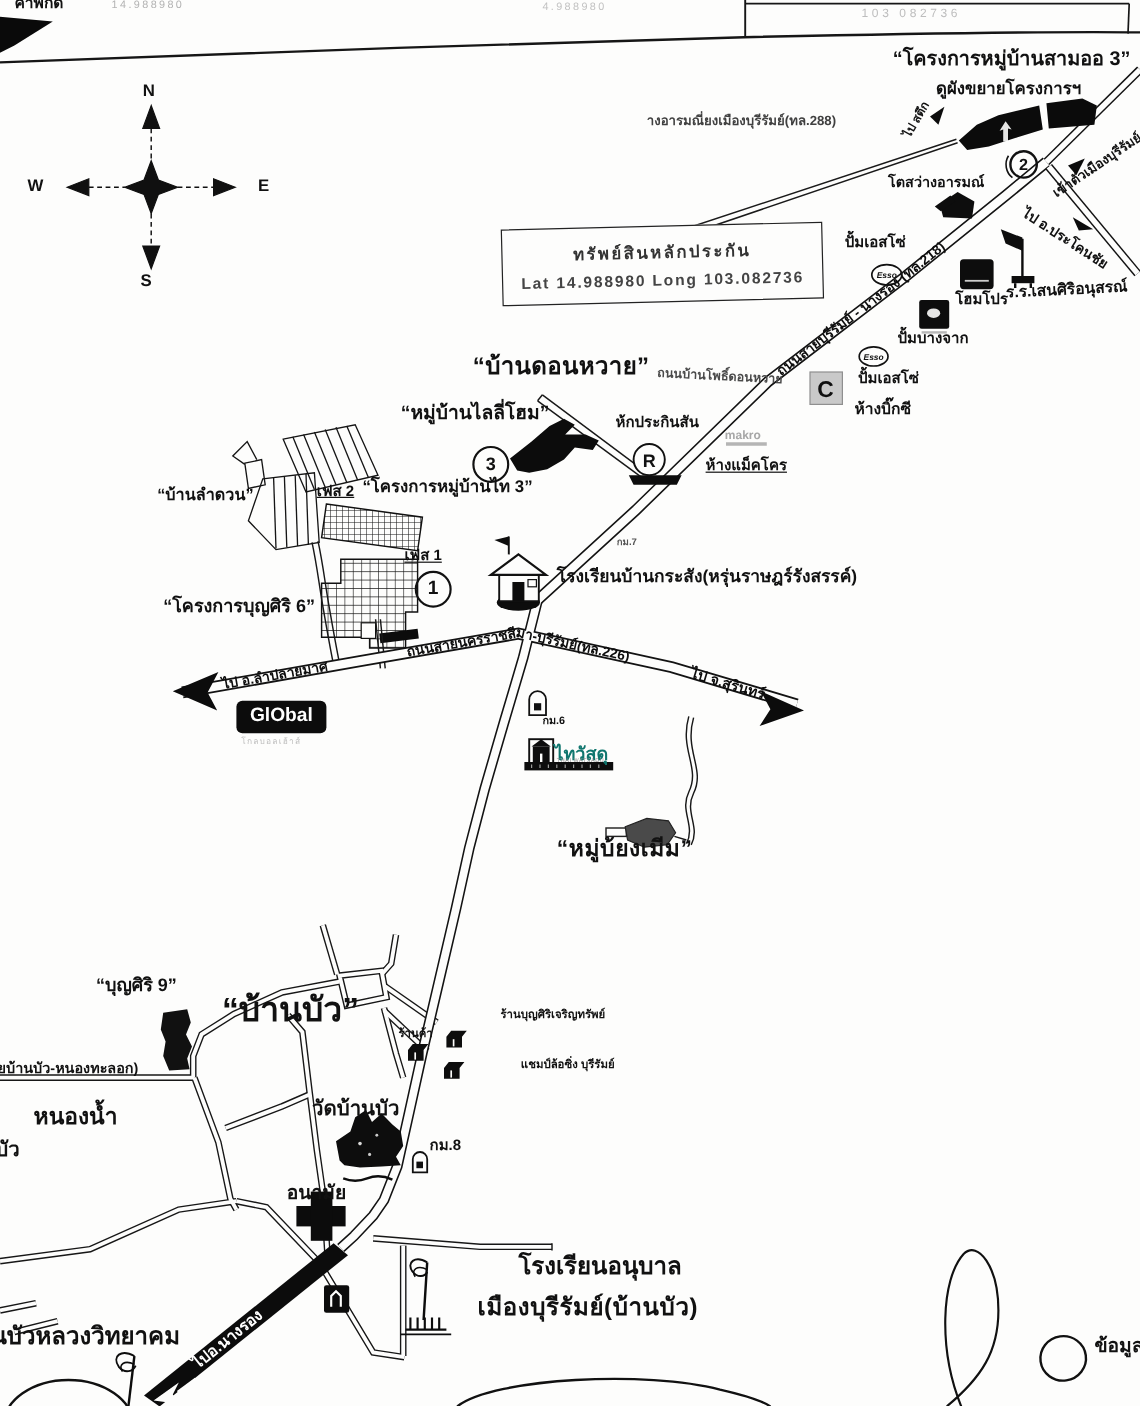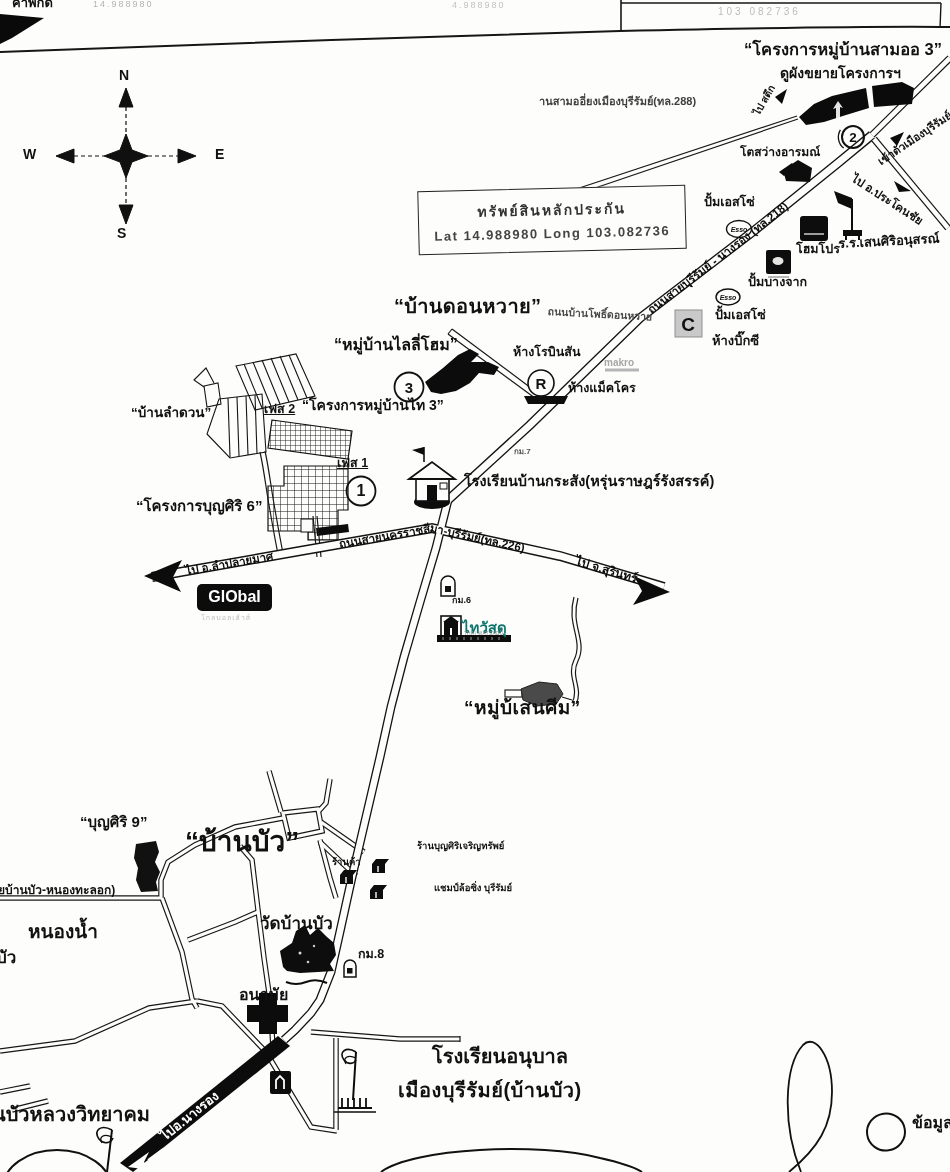--- a/index.html
+++ b/index.html
@@ -346,54 +346,54 @@
 <div class="lbl light" style="left:452px;top:1px;font-size:9px;color:#c2c2c2;letter-spacing:2px;">4.988980</div>
 <div class="lbl light" style="left:718px;top:7px;font-size:10px;color:#bdbdbd;letter-spacing:3px;">103 082736</div>
 
 <div class="lbl" style="left:119px;top:68px;font-size:14px;">N</div>
 <div class="lbl" style="left:23px;top:147px;font-size:14px;">W</div>
 <div class="lbl" style="left:215px;top:147px;font-size:14px;">E</div>
 <div class="lbl" style="left:117px;top:226px;font-size:14px;">S</div>
 
 <div class="lbl" style="left:744px;top:41px;font-size:16.5px;">“โครงการหมู่บ้านสามออ 3”</div>
 <div class="lbl" style="left:780px;top:66px;font-size:14px;">ดูผังขยายโครงการฯ</div>
-<div class="lbl" style="left:539px;top:96px;font-size:11px;color:#404040;">านสามออี่ยงเมืองบุรีรัมย์(ทล.288)</div>
+<div class="lbl" style="left:539px;top:96px;font-size:11px;color:#404040;">างอารมณี่ยงเมืองบุรีรัมย์(ทล.288)</div>
 <div class="lbl" style="left:752px;top:112px;font-size:10px;transform:rotate(-60deg);transform-origin:left top;">ไป สตึก</div>
 <div class="lbl" style="left:876px;top:158px;font-size:11px;transform:rotate(-34deg);transform-origin:left top;">เข้าตัวเมืองบุรีรัมย์</div>
 <div class="lbl" style="left:856px;top:172px;font-size:11.5px;transform:rotate(33deg);transform-origin:left top;">ไป อ.ประโคนชัย</div>
 
 <div class="lbl" style="left:740px;top:146px;font-size:12px;">โตสว่างอารมณ์</div>
 <div class="lbl" style="left:704px;top:196px;font-size:12.5px;">ปั้มเอสโซ่</div>
 <div class="lbl" style="left:796px;top:243px;font-size:12.5px;">โฮมโปร</div>
 <div class="lbl" style="left:838px;top:237px;font-size:13px;transform:rotate(-3deg);transform-origin:left top;">ร.ร.เสนศิริอนุสรณ์</div>
 <div class="lbl" style="left:748px;top:276px;font-size:12.5px;">ปั้มบางจาก</div>
 <div class="lbl" style="left:715px;top:309px;font-size:12.5px;">ปั้มเอสโซ่</div>
 <div class="lbl" style="left:668px;top:334px;font-size:13px;margin-left:44px;">ห้างบิ๊กซี</div>
 
 <div class="lbl" style="left:394px;top:296px;font-size:20px;letter-spacing:.3px;text-align:right;">“บ้านดอนหวาย”</div>
 <div class="lbl" style="left:548px;top:306px;font-size:10.5px;color:#4a4a4a;transform:rotate(3deg);transform-origin:left top;">ถนนบ้านโพธิ์ดอนหวาย</div>
 <div class="lbl" style="left:334px;top:337px;font-size:16px;">“หมู่บ้านไลลี่โฮม”</div>
-<div class="lbl" style="left:513px;top:346px;font-size:12.5px;">ห้างโรบินสัน</div>
-<div class="lbl" style="left:568px;top:382px;font-size:12.5px;">ห้างแม็คโคร</div>
+<div class="lbl" style="left:513px;top:346px;font-size:12.5px;">ห้กประกินสัน</div>
+<div class="lbl" style="left:588px;top:382px;font-size:12.5px;text-decoration:underline;">ห้างแม็คโคร</div>
 
 <div class="lbl" style="left:131px;top:406px;font-size:13.5px;">“บ้านลำดวน”</div>
 <div class="lbl u" style="left:264px;top:403px;font-size:12.5px;">เฟส 2</div>
 <div class="lbl" style="left:302px;top:398px;font-size:14px;">“โครงการหมู่บ้านไท 3”</div>
 <div class="lbl u" style="left:337px;top:457px;font-size:12.5px;">เฟส 1</div>
 <div class="lbl" style="left:136px;top:498px;font-size:15px;">“โครงการบุญศิริ 6”</div>
 <div class="lbl" style="left:464px;top:474px;font-size:14.5px;">โรงเรียนบ้านกระสัง(หรุ่นราษฎร์รังสรรค์)</div>
 <div class="lbl light" style="left:514px;top:448px;font-size:8px;color:#555;font-weight:bold;">กม.7</div>
 
 <div class="logo-global">GlObal</div>
 <div class="logo-global-sub">โกลบอลเฮ้าส์</div>
 <div class="lbl" style="left:452px;top:596px;font-size:9px;">กม.6</div>
 <div class="tw-text">ไทวัสดุ</div>
 <div class="tw-sub">THAI WATSADU</div>
 
-<div class="lbl" style="left:464px;top:698px;font-size:19px;letter-spacing:.5px;">“หมู่บ้เสนศีม”</div>
+<div class="lbl" style="left:464px;top:698px;font-size:19px;letter-spacing:.5px;">“หมู่บ้ยงเมีม”</div>
 
 <div class="lbl" style="left:80px;top:814px;font-size:15px;">“บุญศิริ 9”</div>
 <div class="lbl" style="left:185px;top:827px;font-size:28px;">“บ้านบัว”</div>
 <div class="lbl" style="left:-2px;top:884px;font-size:12px;">ยบ้านบัว-หนองทะลอก)</div>
 <div class="lbl" style="left:28px;top:922px;font-size:19px;text-align:right;">หนองน้ำ</div>
 <div class="lbl" style="left:-4px;top:949px;font-size:17px;">บัว</div>
 <div class="lbl" style="left:260px;top:915px;font-size:17px;">วัดบ้านบัว</div>
 <div class="lbl" style="left:239px;top:975px;font-size:16px;margin-top:12px;">อนามัย</div>
 <div class="lbl" style="left:332px;top:857px;font-size:9.5px;">ร้านค้า</div>
 <div class="lbl" style="left:383px;top:841px;font-size:9.5px;margin-left:34px;">ร้านบุญศิริเจริญทรัพย์</div>

